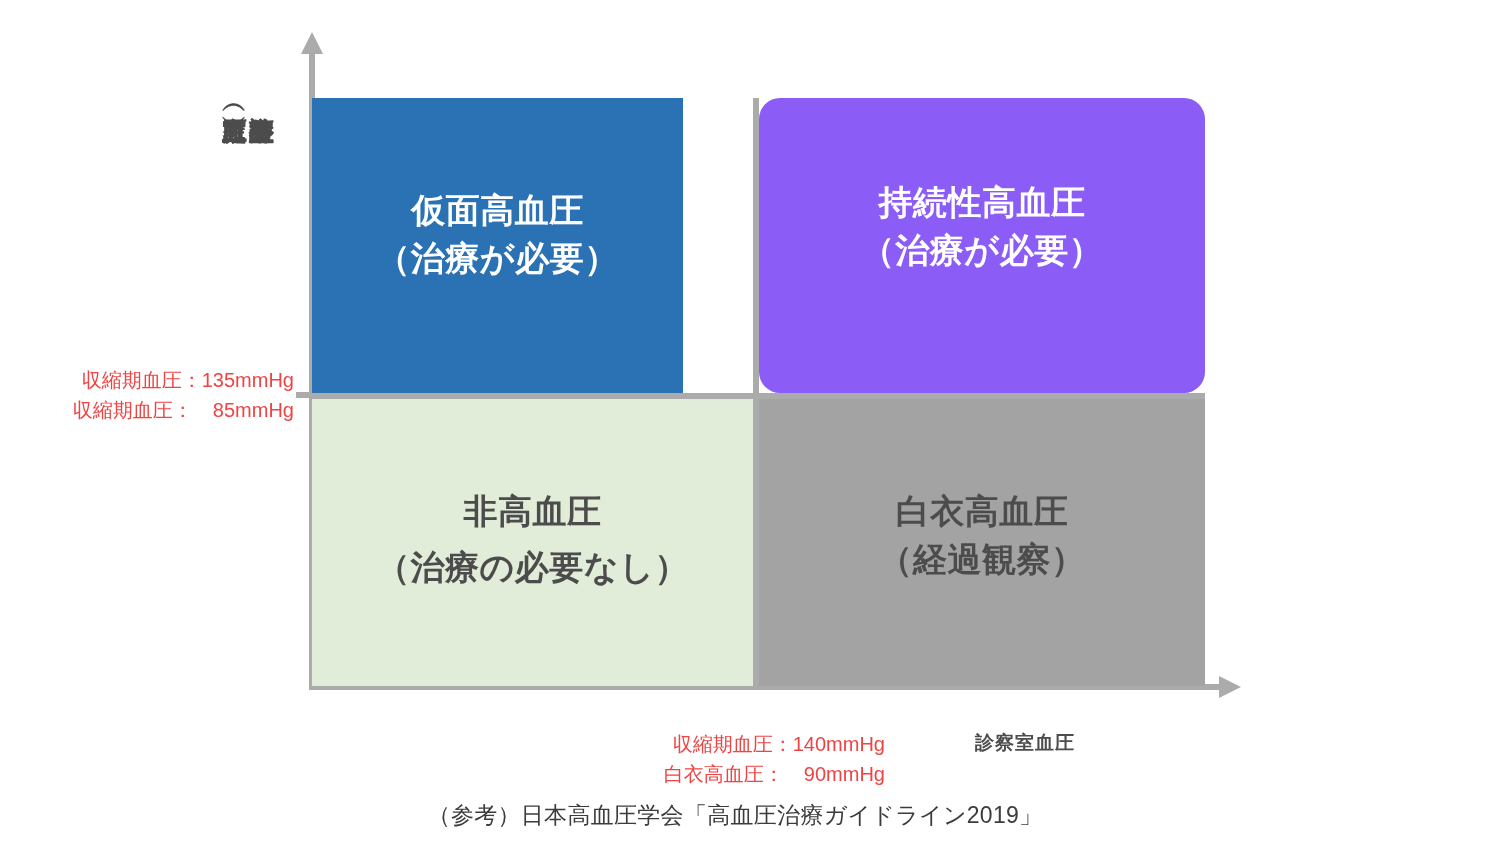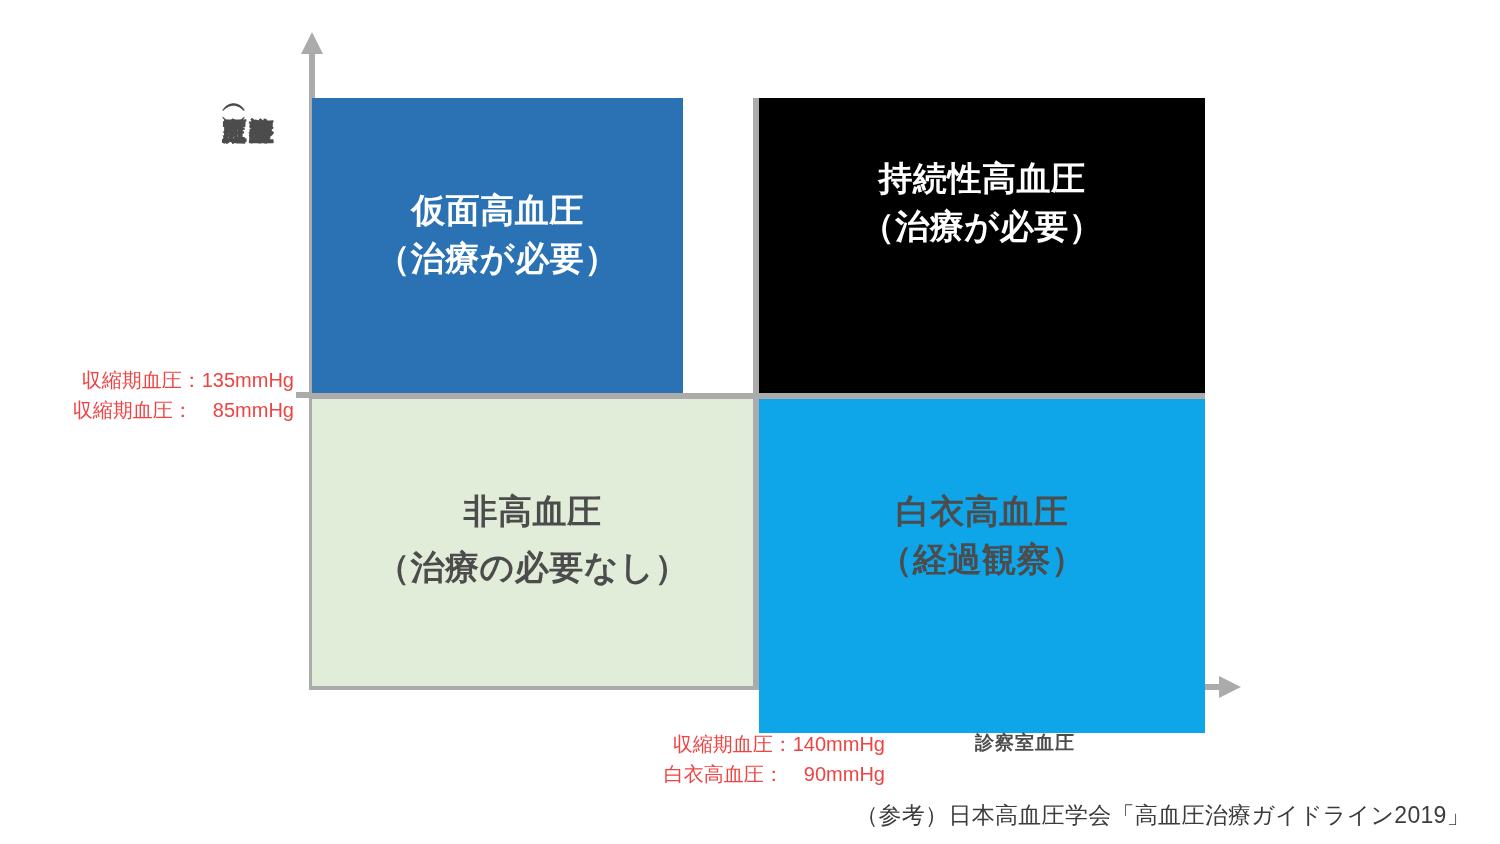--- a/index.html
+++ b/index.html
@@ -89,38 +89,39 @@
     width: 371px;
     height: 295px;
     background: #2b72b5;
     padding-top: 88px;
   }
   #quadrant-sustained-hypertension {
     left: 447px;
     top: 0;
     width: 446px;
     height: 295px;
-    background: #000000;
-    padding-top: 56px;
+    background: #8b5cf6;
+    padding-top: 80px;
+    border-radius: 21px;
   }
   #quadrant-normotension {
     left: 0;
     top: 301px;
     width: 441px;
     height: 287px;
     background: #e2edd9;
     padding-top: 88px;
     gap: 8px;
   }
   #quadrant-white-coat-hypertension {
     left: 447px;
     top: 301px;
     width: 446px;
-    height: 334px;
-    background: #0ea5e9;
+    height: 287px;
+    background: #a3a3a3;
     padding-top: 88px;
   }
 
   .q-title, .q-sub {
     font-size: 34px;
     font-weight: bold;
     line-height: 1.42;
     letter-spacing: 0.5px;
     white-space: nowrap;
   }
@@ -198,21 +199,21 @@
     letter-spacing: 1px;
     white-space: nowrap;
   }
 
   
   #source-note {
     position: absolute;
     left: 0;
     top: 800px;
     width: 1470px;
-    text-align: right;
+    text-align: center;
     font-size: 23px;
     color: #3c3c3c;
     letter-spacing: 0.3px;
     white-space: nowrap;
   }
 </style>
 </head>
 <body>
 
 <div id="canvas">

